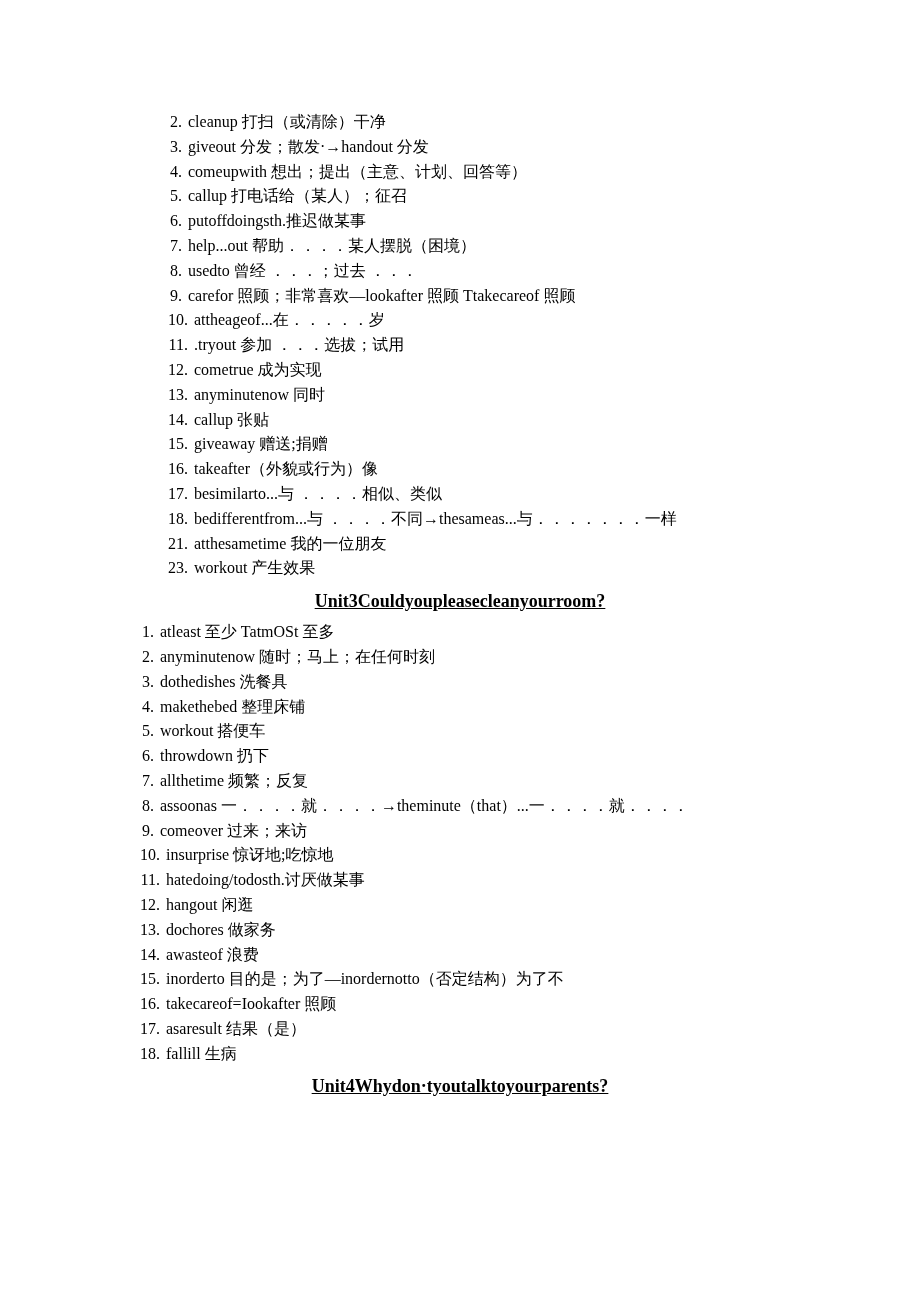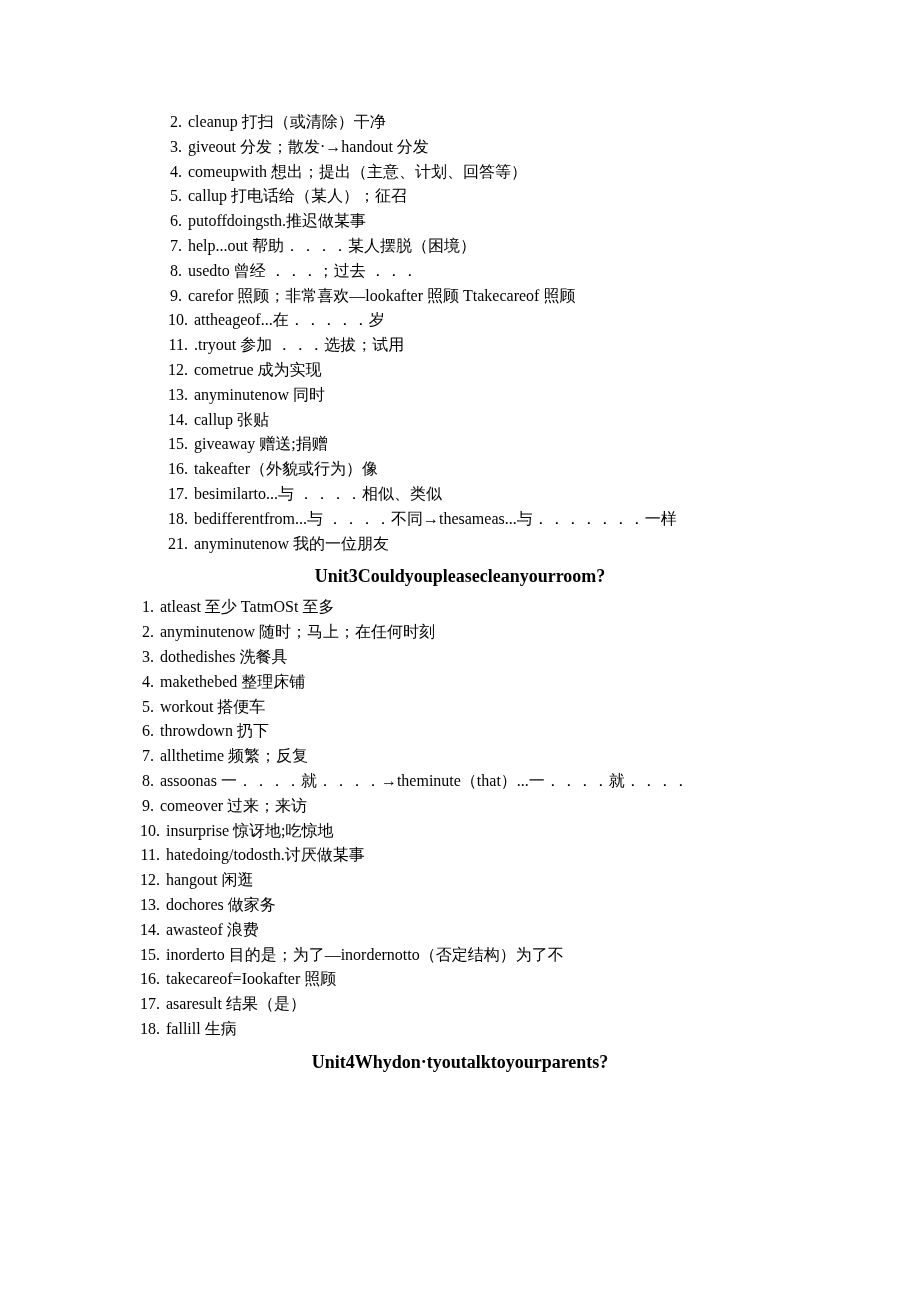--- a/index.html
+++ b/index.html
@@ -38,20 +38,21 @@
   }
   .indent-2 {
     padding-left: 0px;
   }
   .heading {
     text-align: center;
     font-weight: bold;
     font-size: 18px;
     margin-top: 10px;
     margin-bottom: 8px;
+    text-decoration: underline;
   }
   .txt {
     flex: 1 1 auto;
   }
 </style>
 </head>
 <body>
 
 <div class="page">
 
@@ -119,21 +120,25 @@
       <div class="item">
         <span class="num num-wide">17.</span>
         <span class="txt"> besimilarto...与 ．．．．相似、类似</span>
       </div>
       <div class="item">
         <span class="num num-wide">18.</span>
         <span class="txt"> bedifferentfrom...与 ．．．．不同→thesameas...与．．．．．．．一样</span>
       </div>
       <div class="item">
         <span class="num num-wide">21.</span>
-        <span class="txt"> anyminutenow 我的一位朋友</span>
+        <span class="txt"> atthesametime 我的一位朋友</span>
+      </div>
+      <div class="item">
+        <span class="num num-wide">23.</span>
+        <span class="txt"> workout 产生效果</span>
       </div>
     </div>
 
   <div class="heading">Unit3Couldyoupleasecleanyourroom?</div>
 
   <div class="list indent-2" id="list2">
       <div class="item">
         <span class="num">1.</span>
         <span class="txt">atleast 至少 TatmOSt 至多</span>
       </div>

